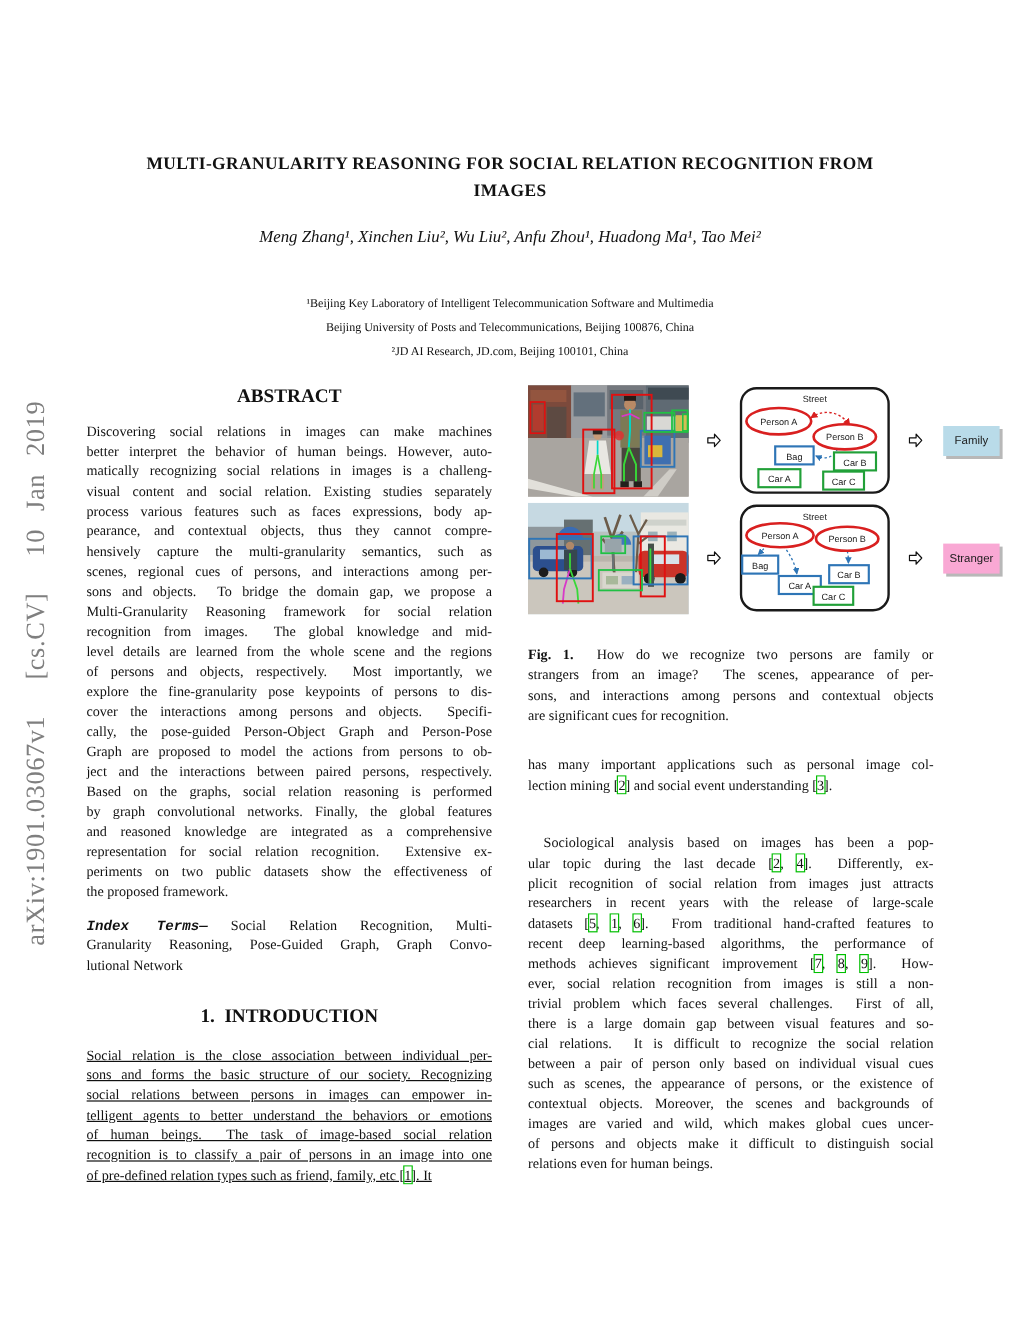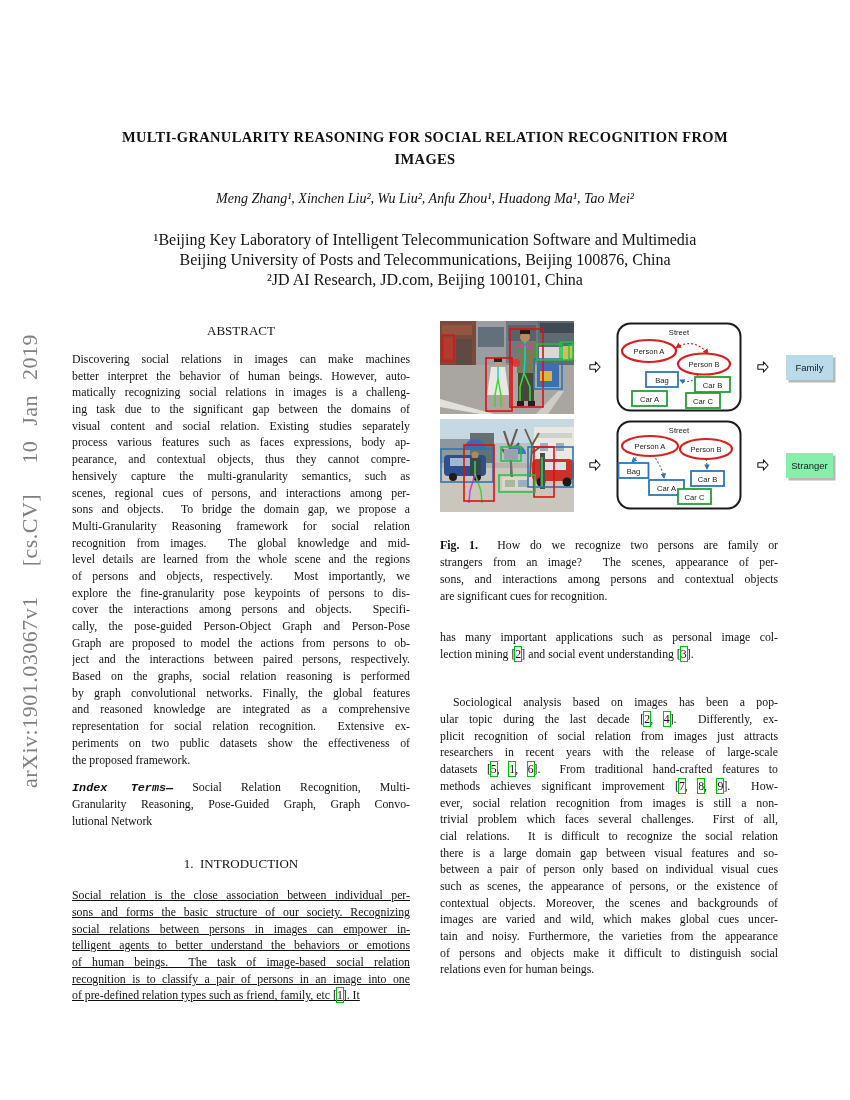--- a/index.html
+++ b/index.html
@@ -16,30 +16,30 @@
     transform:rotate(-90deg); text-align:center;
     font-size:22px; color:#7f7f7f; letter-spacing:0.5px; word-spacing:9px;
     white-space:pre;
   }
 
   
   .hdr { position:absolute; top:0; left:0; width:850px; text-align:center; }
   .title { margin-top:126px; font-weight:bold; font-size:14.5px; letter-spacing:0.35px; }
   .title .line { height:22px; line-height:22px; }
   .authors { margin-top:21px; font-style:italic; font-size:14px; white-space:pre; }
-  .affils { margin-top:23px; font-size:16px; }
+  .affils { margin-top:37px; font-size:10px; }
   .affils .line { height:20px; line-height:20px; }
   .center-lines .line { text-align:center; text-align-last:center; }
 
   
   .col { position:absolute; width:338px; }
   .col-left  { left:72px;  top:322px; }
   .col-right { left:440px; top:318px; }
 
-  .sec-heading { font-weight:normal; font-size:13px; text-align:center; white-space:pre; height:17px; line-height:17px; }
+  .sec-heading { font-weight:bold; font-size:16px; text-align:center; white-space:pre; height:17px; line-height:17px; }
   .para { font-size:11.8px;margin-top:32px; }
   .para .line { height:16.7px; line-height:16.7px; overflow:hidden; }
   .justify .line { text-align:justify; text-align-last:justify; }
   .justify .ln-last { text-align-last:left; }
   .indent .line:first-child { text-indent:13px; }
   .abstract-para { margin-top:12px; }
   .index-terms { margin-top:11px; }
   .index-terms b.lead { font-style:italic;font-family:Liberation Mono, monospace; }
   .intro-heading { margin-top:26px; }
   .intro-para { margin-top:15px;text-decoration:underline; }
@@ -83,21 +83,20 @@
         <div class="line ln-last">²JD AI Research, JD.com, Beijing 100101, China</div>
       </div>
   </div>
 
   <div class="col col-left">
     <div class="sec-heading">ABSTRACT</div>
     <div class="para justify abstract-para">
         <div class="line">Discovering social relations in images can make machines</div>
         <div class="line">better interpret the behavior of human beings. However, auto-</div>
         <div class="line">matically recognizing social relations in images is a challeng-</div>
-        <div class="line">ing task due to the significant gap between the domains of</div>
         <div class="line">visual content and social relation. Existing studies separately</div>
         <div class="line">process various features such as faces expressions, body ap-</div>
         <div class="line">pearance, and contextual objects, thus they cannot compre-</div>
         <div class="line">hensively capture the multi-granularity semantics, such as</div>
         <div class="line">scenes, regional cues of persons, and interactions among per-</div>
         <div class="line">sons and objects. &nbsp;To bridge the domain gap, we propose a</div>
         <div class="line">Multi-Granularity Reasoning framework for social relation</div>
         <div class="line">recognition from images. &nbsp;The global knowledge and mid-</div>
         <div class="line">level details are learned from the whole scene and the regions</div>
         <div class="line">of persons and objects, respectively. &nbsp;Most importantly, we</div>
@@ -304,49 +303,49 @@
           <rect x="75" y="51" width="33" height="15" fill="#fff" stroke="#2e75b6" stroke-width="1.8"></rect>
           <text x="91.5" y="62">Car B</text>
           <rect x="62" y="69" width="33" height="15" fill="#fff" stroke="#21a038" stroke-width="1.8"></rect>
           <text x="78.5" y="80">Car C</text>
         </svg>
 
         <svg class="harrow" width="12" height="14" viewBox="0 0 14 14">
           <polygon points="1,4.5 7.5,4.5 7.5,1 13,7 7.5,13 7.5,9.5 1,9.5" fill="#fff" stroke="#111" stroke-width="1.2" stroke-linejoin="round"></polygon>
         </svg>
 
-        <div class="result-box" style="background: #86efac;">Stranger</div>
+        <div class="result-box" style="background: #f9a8d4;">Stranger</div>
       </div>
     </div>
 
     <div class="para justify caption">
         <div class="line"><b class="lead">Fig. 1.</b> &nbsp;How do we recognize two persons are family or</div>
         <div class="line">strangers from an image? &nbsp;The scenes, appearance of per-</div>
         <div class="line">sons, and interactions among persons and contextual objects</div>
         <div class="line ln-last">are significant cues for recognition.</div>
       </div>
 
     <div class="para justify rc-para1">
         <div class="line">has many important applications such as personal image col-</div>
         <div class="line ln-last">lection mining [<span class="cite">2</span>] and social event understanding [<span class="cite">3</span>].</div>
       </div>
     <div class="para justify indent">
         <div class="line">Sociological analysis based on images has been a pop-</div>
         <div class="line">ular topic during the last decade [<span class="cite">2</span>, <span class="cite">4</span>]. &nbsp;Differently, ex-</div>
         <div class="line">plicit recognition of social relation from images just attracts</div>
         <div class="line">researchers in recent years with the release of large-scale</div>
         <div class="line">datasets [<span class="cite">5</span>, <span class="cite">1</span>, <span class="cite">6</span>]. &nbsp;From traditional hand-crafted features to</div>
+        <div class="line">recent deep learning-based algorithms, the performance of</div>
         <div class="line">methods achieves significant improvement [<span class="cite">7</span>, <span class="cite">8</span>, <span class="cite">9</span>]. &nbsp;How-</div>
         <div class="line">ever, social relation recognition from images is still a non-</div>
         <div class="line">trivial problem which faces several challenges. &nbsp;First of all,</div>
+        <div class="line">there is a large domain gap between visual features and so-</div>
         <div class="line">cial relations. &nbsp;It is difficult to recognize the social relation</div>
-        <div class="line">there is a large domain gap between visual features and so-</div>
         <div class="line">between a pair of person only based on individual visual cues</div>
         <div class="line">such as scenes, the appearance of persons, or the existence of</div>
         <div class="line">contextual objects. Moreover, the scenes and backgrounds of</div>
         <div class="line">images are varied and wild, which makes global cues uncer-</div>
-        <div class="line">tain and noisy. Furthermore, the varieties from the appearance</div>
         <div class="line">of persons and objects make it difficult to distinguish social</div>
         <div class="line ln-last">relations even for human beings.</div>
       </div>
   </div>
 
 </div>
 
 </body></html>

